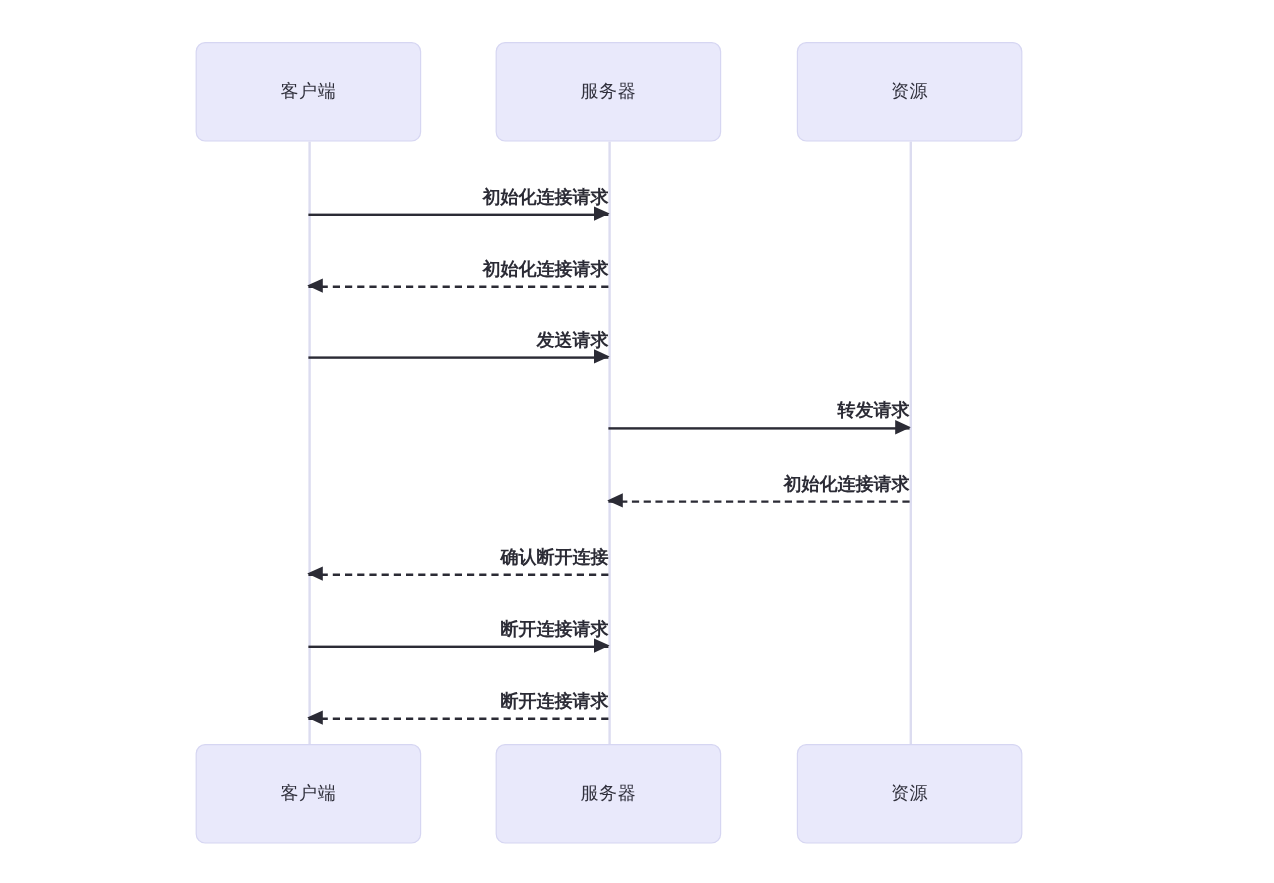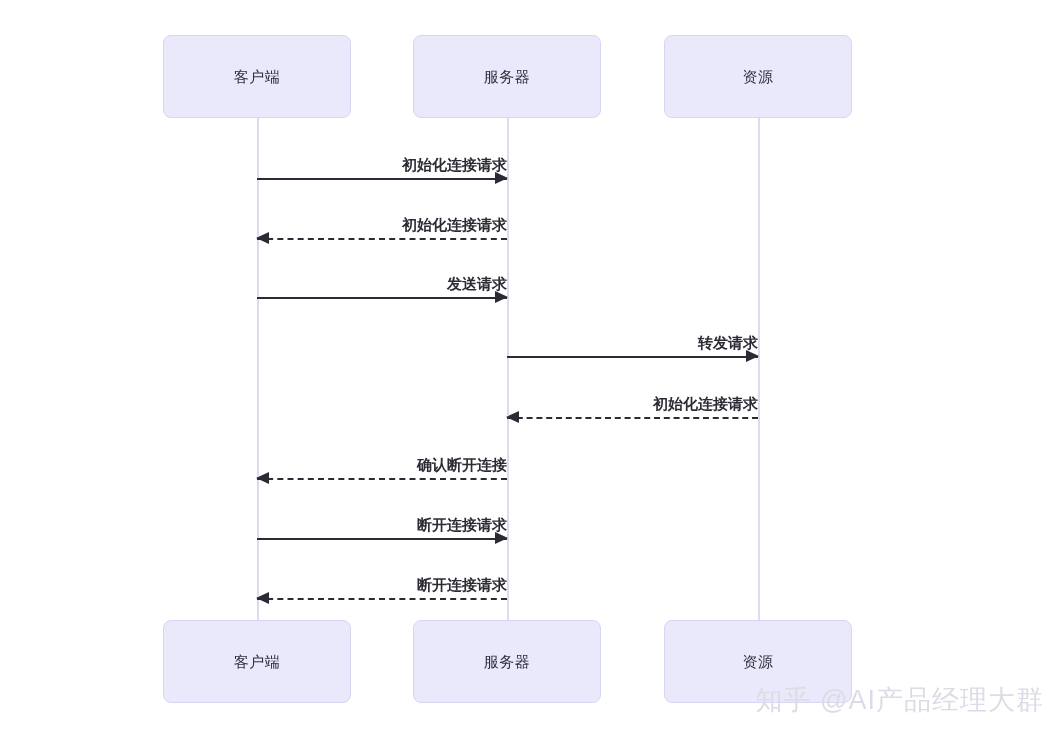--- a/index.html
+++ b/index.html
@@ -164,15 +164,14 @@
         <div class="msg-line"></div>
         <div class="arrow-head right"></div>
       </div>
       <div class="message" style="left: 257px; top: 598px; width: 250px;">
         <div class="msg-label">断开连接请求</div>
         <div class="msg-line dashed"></div>
         <div class="arrow-head left"></div>
       </div>
     </div>
 
-  <div id="watermark">知乎 @AI产品经理大群</div>
 
 </div>
 
 </body></html>

